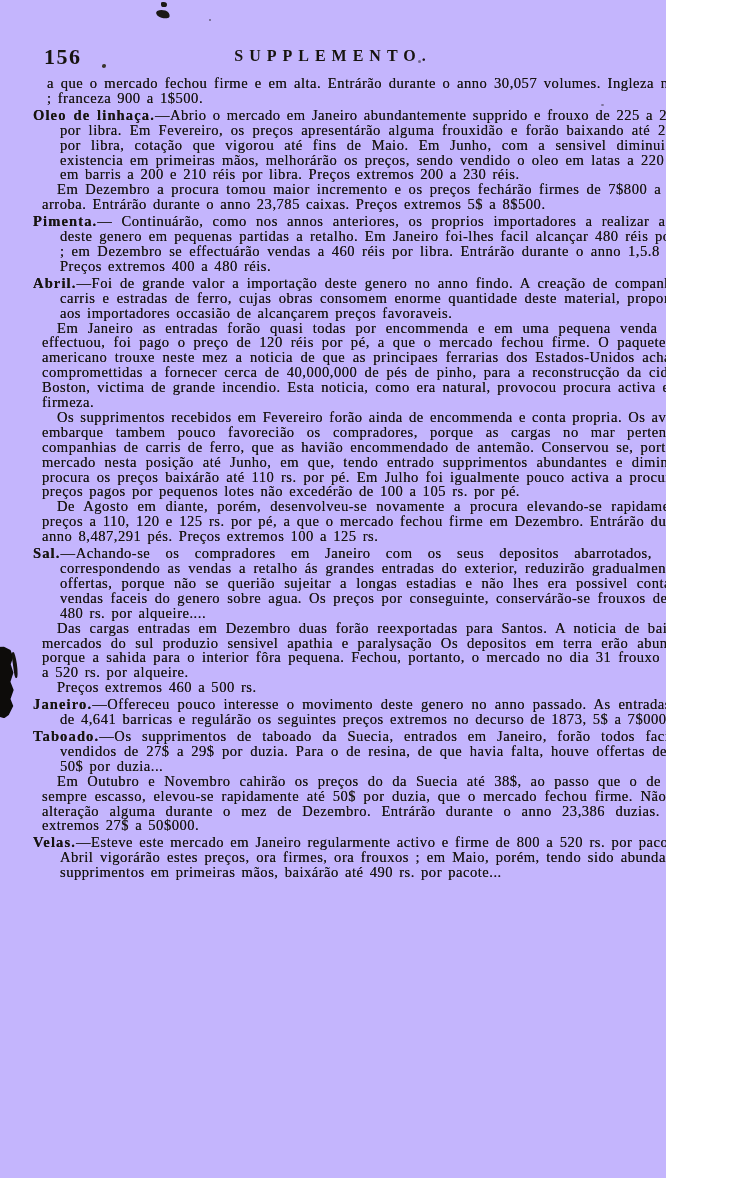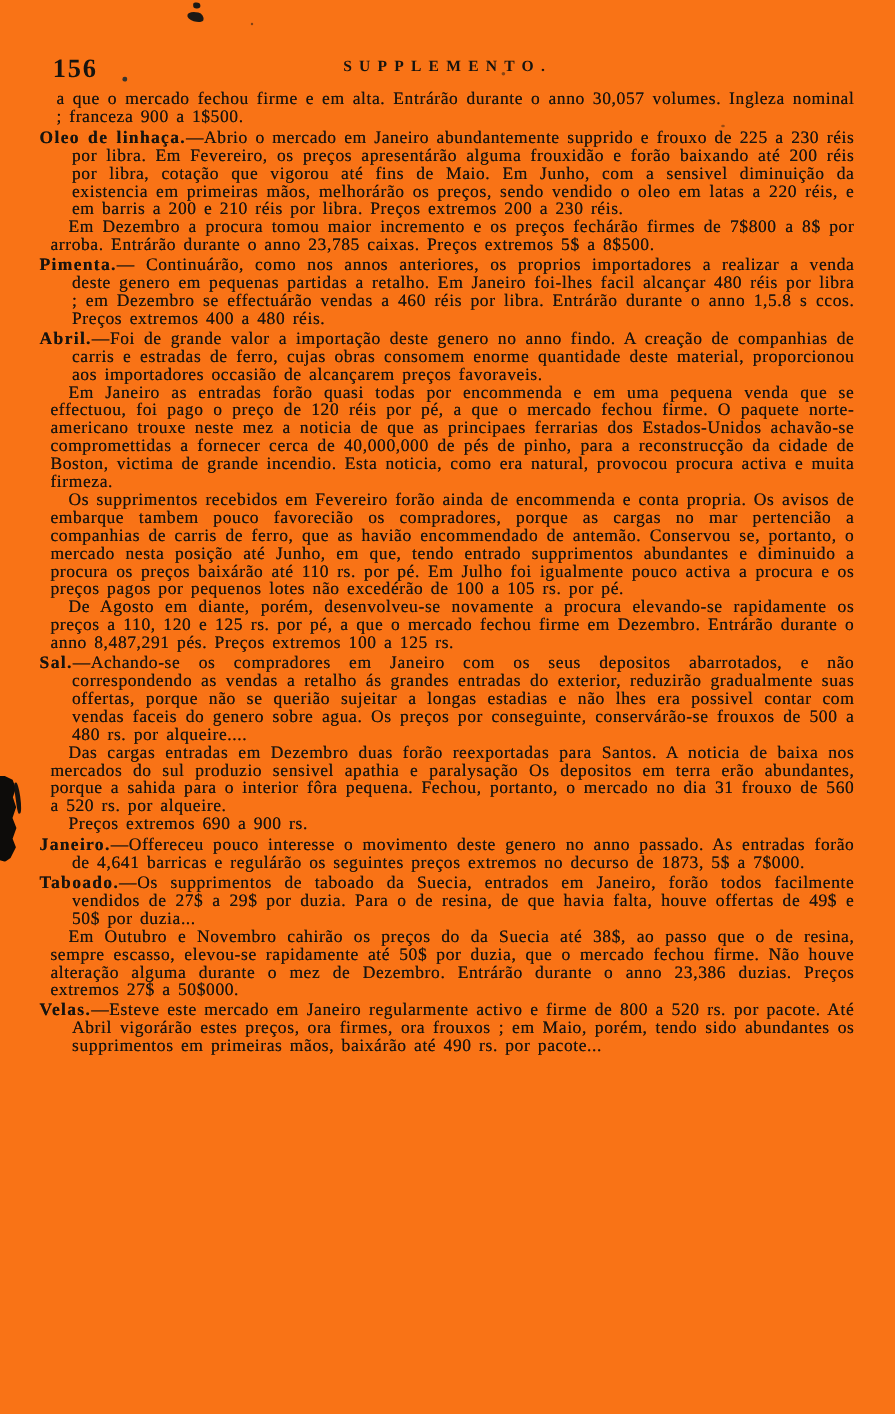--- a/index.html
+++ b/index.html
@@ -3,37 +3,37 @@
 <meta charset="utf-8">
 <style>
   html,body{margin:0;padding:0;}
   body{
     width:746px;height:1178px;
     background:#ffffff;
     font-family:"Liberation Serif","DejaVu Serif",serif;
   }
   .page{
     position:relative;
-    width:746px;height:1178px;
-    background:#f97316;
+    width:666px;height:1178px;
+    background:#c4b5fd;
     color:#17140f;
     overflow:hidden;
   }
   .pagenum{
     position:absolute;left:44px;top:44px;
     font-size:22px;font-weight:bold;letter-spacing:1.5px;
   }
   .pagenum-dot{
     position:absolute;left:102px;top:64px;width:4px;height:4px;
     background:#3a352e;border-radius:50% 40% 55% 45%;
   }
   .title{
     position:absolute;left:0;top:47px;width:100%;
     text-align:center;
-    font-size:13px;font-weight:bold;letter-spacing:6px;
+    font-size:16px;font-weight:bold;letter-spacing:6px;
   }
   .content{
     position:absolute;left:33px;top:76px;width:679px;
     font-size:14.6px;line-height:14.9px;
     letter-spacing:0.5px;word-spacing:2px;
     text-align:justify;
     text-shadow:0 0 0.4px rgba(23,20,15,0.75);
     hyphens:auto;font-family:Liberation Serif, serif;-webkit-hyphens:auto;
   }
   .content p{margin:0;}
@@ -72,21 +72,21 @@
       <p class="opening">a que o mercado fechou firme e em alta. Entrárão durante o anno 30,057 volumes. Ingleza nominal ; franceza 900 a 1$500.</p>
       <p class="lead"><b class="term">Oleo de linhaça.</b><span>—Abrio o mercado em Janeiro abundantemente supprido e frouxo de 225 a 230 réis por libra. Em Fevereiro, os preços apresentárão alguma frouxidão e forão baixando até 200 réis por libra, cotação que vigorou até fins de Maio. Em Junho, com a sensivel diminuição da existencia em primeiras mãos, melhorárão os preços, sendo vendido o oleo em latas a 220 réis, e em barris a 200 e 210 réis por libra. Preços extremos 200 a 230 réis.</span></p>
       <p class="cont">Em Dezembro a procura tomou maior incremento e os preços fechárão firmes de 7$800 a 8$ por arroba. Entrárão durante o anno 23,785 caixas. Preços extremos 5$ a 8$500.</p>
       <p class="lead"><b class="term">Pimenta.</b><span>— Continuárão, como nos annos anteriores, os proprios importadores a realizar a venda deste genero em pequenas partidas a retalho. Em Janeiro foi-lhes facil alcançar 480 réis por libra ; em Dezembro se effectuárão vendas a 460 réis por libra. Entrárão durante o anno 1,5.8 s ccos. Preços extremos 400 a 480 réis.</span></p>
       <p class="lead"><b class="term">Abril.</b><span>—Foi de grande valor a importação deste genero no anno findo. A creação de companhias de carris e estradas de ferro, cujas obras consomem enorme quantidade deste material, proporcionou aos importadores occasião de alcançarem preços favoraveis.</span></p>
       <p class="cont">Em Janeiro as entradas forão quasi todas por encommenda e em uma pequena venda que se effectuou, foi pago o preço de 120 réis por pé, a que o mercado fechou firme. O paquete norte-americano trouxe neste mez a noticia de que as principaes ferrarias dos Estados-Unidos achavão-se compromettidas a fornecer cerca de 40,000,000 de pés de pinho, para a reconstrucção da cidade de Boston, victima de grande incendio. Esta noticia, como era natural, provocou procura activa e muita firmeza.</p>
       <p class="cont">Os supprimentos recebidos em Fevereiro forão ainda de encommenda e conta propria. Os avisos de embarque tambem pouco favorecião os compradores, porque as cargas no mar pertencião a companhias de carris de ferro, que as havião encommendado de antemão. Conservou se, portanto, o mercado nesta posição até Junho, em que, tendo entrado supprimentos abundantes e diminuido a procura os preços baixárão até 110 rs. por pé. Em Julho foi igualmente pouco activa a procura e os preços pagos por pequenos lotes não excedérão de 100 a 105 rs. por pé.</p>
       <p class="cont">De Agosto em diante, porém, desenvolveu-se novamente a procura elevando-se rapidamente os preços a 110, 120 e 125 rs. por pé, a que o mercado fechou firme em Dezembro. Entrárão durante o anno 8,487,291 pés. Preços extremos 100 a 125 rs.</p>
       <p class="lead"><b class="term">Sal.</b><span>—Achando-se os compradores em Janeiro com os seus depositos abarrotados, e não correspondendo as vendas a retalho ás grandes entradas do exterior, reduzirão gradualmente suas offertas, porque não se querião sujeitar a longas estadias e não lhes era possivel contar com vendas faceis do genero sobre agua. Os preços por conseguinte, conservárão-se frouxos de 500 a 480 rs. por alqueire....</span></p>
       <p class="cont">Das cargas entradas em Dezembro duas forão reexportadas para Santos. A noticia de baixa nos mercados do sul produzio sensivel apathia e paralysação Os depositos em terra erão abundantes, porque a sahida para o interior fôra pequena. Fechou, portanto, o mercado no dia 31 frouxo de 560 a 520 rs. por alqueire.</p>
-      <p class="cont">Preços extremos 690 a 900 rs.</p>
+      <p class="cont">Preços extremos 460 a 500 rs.</p>
       <p class="lead"><b class="term">Janeiro.</b><span>—Offereceu pouco interesse o movimento deste genero no anno passado. As entradas forão de 4,641 barricas e regulárão os seguintes preços extremos no decurso de 1873, 5$ a 7$000.</span></p>
       <p class="lead"><b class="term">Taboado.</b><span>—Os supprimentos de taboado da Suecia, entrados em Janeiro, forão todos facilmente vendidos de 27$ a 29$ por duzia. Para o de resina, de que havia falta, houve offertas de 49$ e 50$ por duzia...</span></p>
       <p class="cont">Em Outubro e Novembro cahirão os preços do da Suecia até 38$, ao passo que o de resina, sempre escasso, elevou-se rapidamente até 50$ por duzia, que o mercado fechou firme. Não houve alteração alguma durante o mez de Dezembro. Entrárão durante o anno 23,386 duzias. Preços extremos 27$ a 50$000.</p>
       <p class="lead"><b class="term">Velas.</b><span>—Esteve este mercado em Janeiro regularmente activo e firme de 800 a 520 rs. por pacote. Até Abril vigorárão estes preços, ora firmes, ora frouxos ; em Maio, porém, tendo sido abundantes os supprimentos em primeiras mãos, baixárão até 490 rs. por pacote...</span></p>
     </div>
 
   <div class="ink-blot"></div>
   <div class="ink-blot-edge"></div>
   <div class="speck s1"></div>
   <div class="speck s2"></div>

